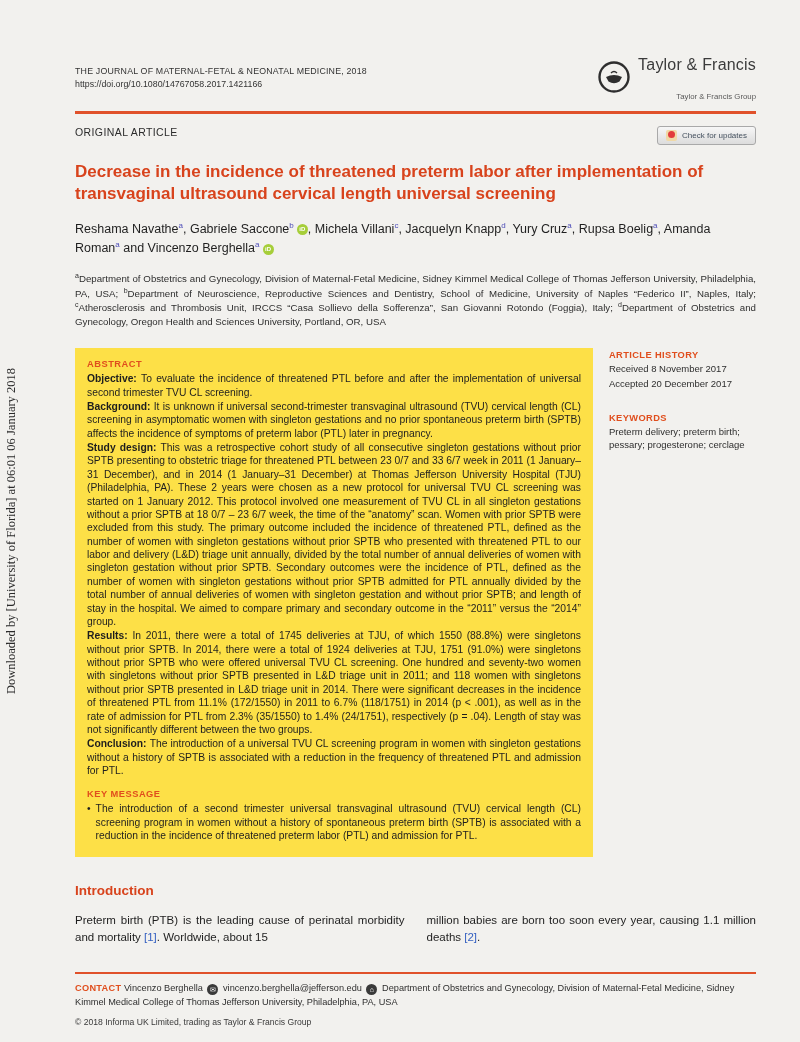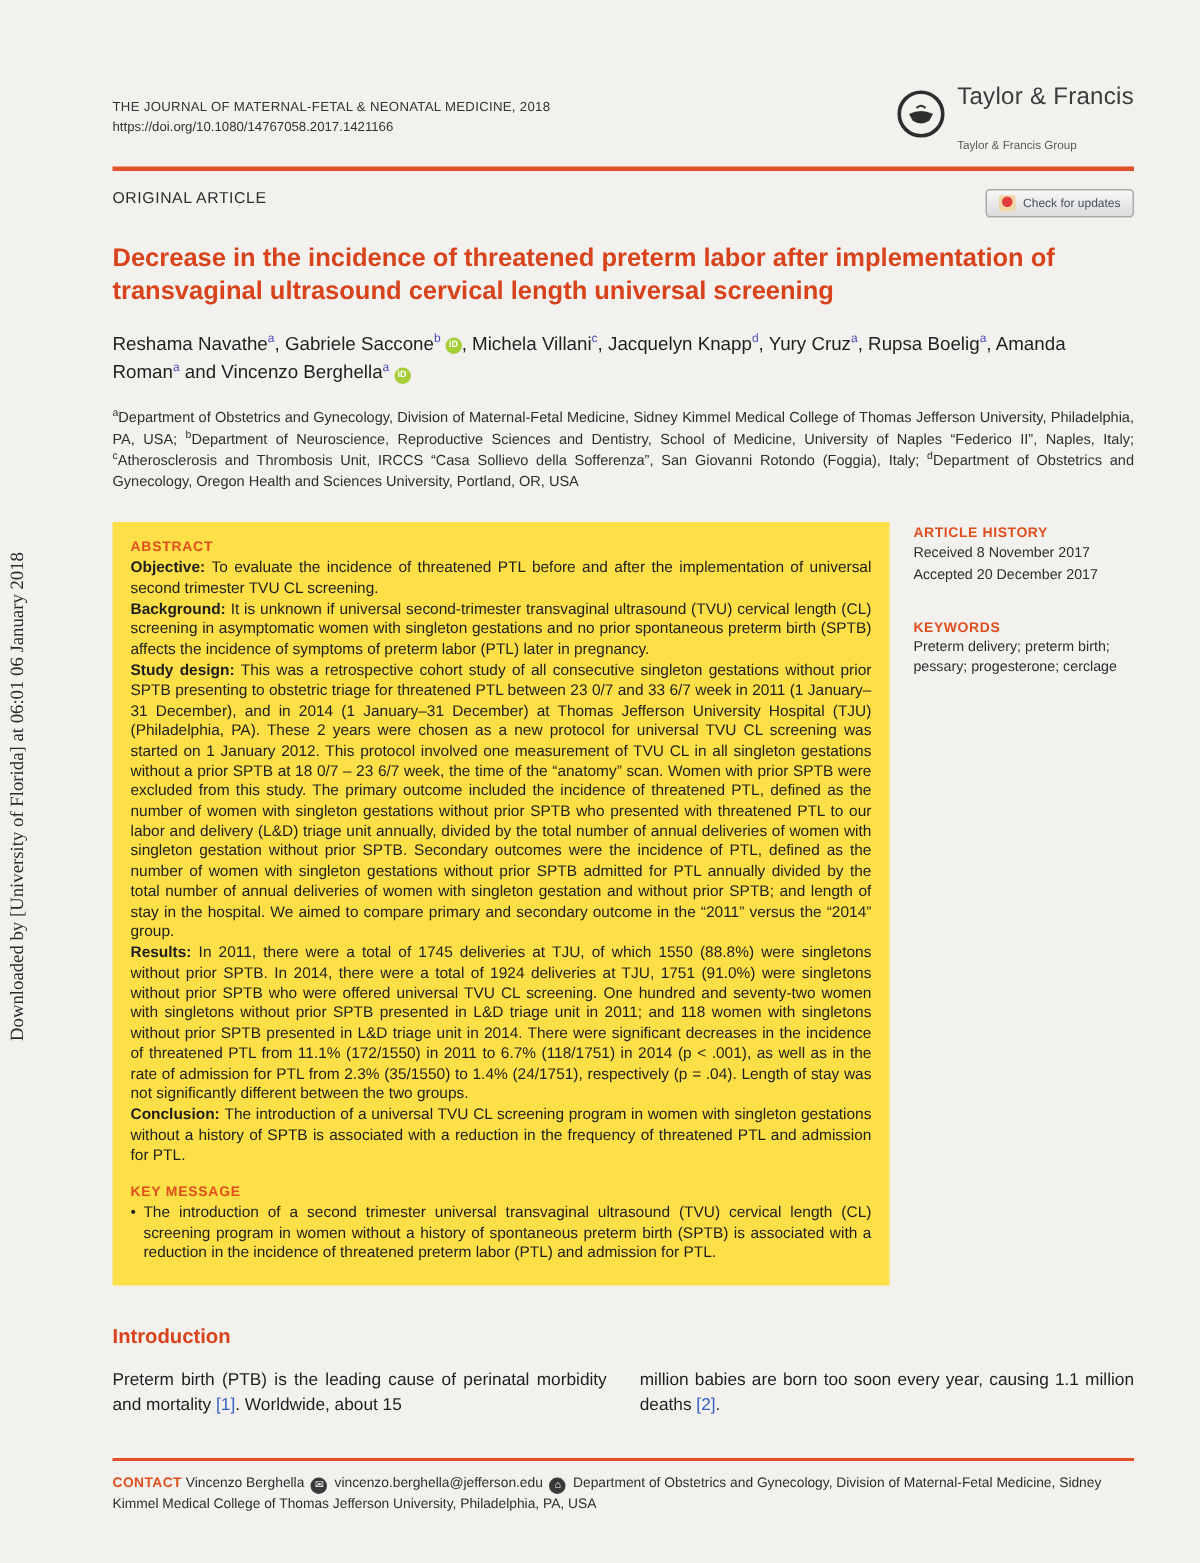--- a/index.html
+++ b/index.html
@@ -6,21 +6,21 @@
   body{width:800px;height:1042px;background:#f2f1ee;font-family:"Liberation Sans",sans-serif;color:#222;}
   .page{position:relative;width:800px;height:1042px;overflow:hidden;background:#f2f1ee;}
   .vtext{position:absolute;left:4px;top:328px;height:366px;writing-mode:vertical-rl;transform:rotate(180deg);
          font-family:"Liberation Serif",serif;font-size:12.5px;color:#2a2a2a;white-space:nowrap;}
   .content{position:absolute;left:75px;top:56px;width:681px;}
   .header-row{display:flex;justify-content:space-between;align-items:flex-start;}
   .journal-line{font-size:8.8px;color:#333;letter-spacing:.2px;margin-top:10px;}
   .doi{font-size:8.8px;color:#333;margin-top:3px;}
   .logo{display:flex;align-items:center;gap:7px;margin-top:0;}
   .logo-main{font-size:16px;color:#3b3b3b;letter-spacing:.2px;}
-  .logo-sub{font-size:7.8px;color:#5a5a5a;margin-top:18px;}
+  .logo-sub{font-size:7.8px;color:#5a5a5a;margin-top:18px;text-align:right;}
   .rule{height:3px;background:#e0512a;margin-top:10px;}
   .type-row{display:flex;justify-content:space-between;margin-top:12px;gap:12px;}
   .article-type{font-size:10.5px;color:#2c2c2c;letter-spacing:.4px;}
   .check-badge{display:flex;align-items:center;gap:5px;background:linear-gradient(#f7f7f7,#dcdcdc);
                border:1px solid #a9a9a9;border-radius:3px;padding:3px 8px;font-size:8px;color:#44505e;cursor:pointer;}
   .cr-icon{display:inline-block;width:11px;height:11px;border-radius:2px;background:#f0d9a6;position:relative;}
   .cr-icon::after{content:"";position:absolute;left:2px;top:1px;width:7px;height:7px;border-radius:50%;background:#e23c3c;}
   .title{font-size:17px;line-height:1.32;font-weight:bold;color:#d8431c;margin:16px 0 0 0;width:670px;}
   .authors{font-size:12.5px;color:#1f1f1f;margin-top:14px;line-height:1.55;width:650px;}
   .authors .sup{color:#4c4cb8;font-size:8px;}
@@ -131,15 +131,16 @@
 
     <p class="contact">
       <span class="contact-label">CONTACT</span>
       <span>Vincenzo Berghella</span>
       <span class="circ-icon">✉</span>
       <span>vincenzo.berghella@jefferson.edu</span>
       <span class="circ-icon">⌂</span>
       <span>Department of Obstetrics and Gynecology, Division of Maternal-Fetal Medicine, Sidney Kimmel Medical College of Thomas Jefferson University, Philadelphia, PA, USA</span>
     </p>
 
+    <p class="copyright">© 2018 Informa UK Limited, trading as Taylor &amp; Francis Group</p>
 
   </div>
 </div>
 
 </body></html>

